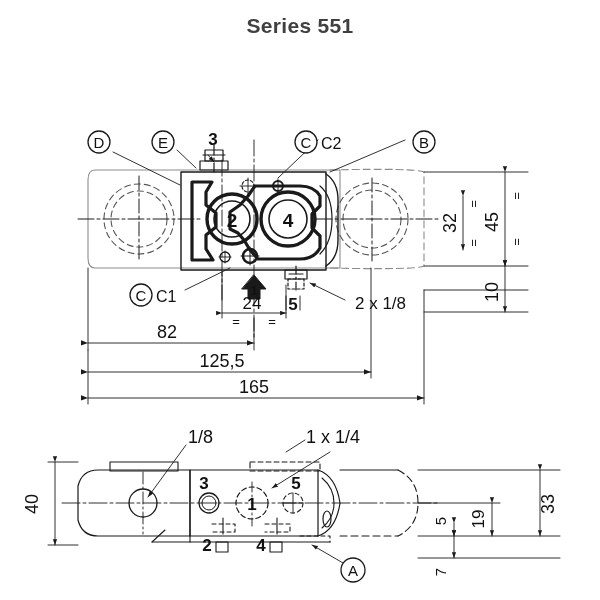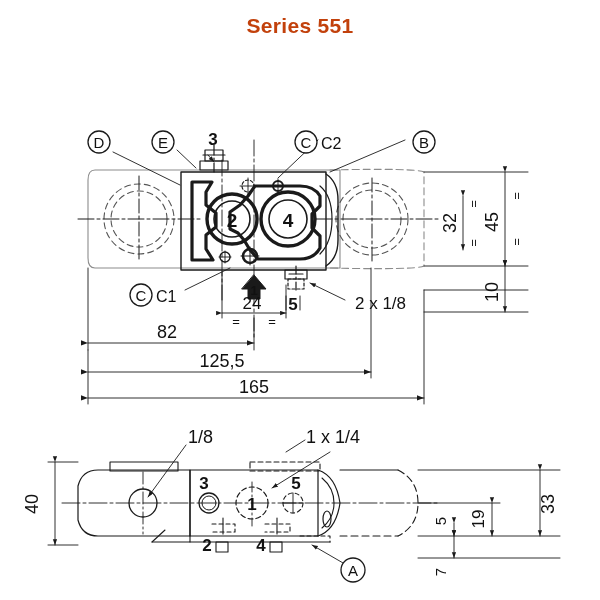--- a/index.html
+++ b/index.html
@@ -1,21 +1,21 @@
 <!DOCTYPE html>
 <html><head>
 <meta charset="utf-8">
 <style>
   html,body{margin:0;padding:0;background:#fff;}
   body{width:600px;height:600px;overflow:hidden;
        font-family:"Liberation Sans", sans-serif;color:#111;}
   #sheet{position:relative;width:600px;height:600px;background:#ffffff;}
   #title{
     position:absolute;top:14px;left:0;width:600px;text-align:center;
-    font-size:21px;font-weight:bold;letter-spacing:.3px;color:#c2410c;
+    font-size:21px;font-weight:bold;letter-spacing:.3px;color:#404040;
   }
   svg{position:absolute;top:0;left:0;width:600px;height:600px;}
   text{font-family:"Liberation Sans", sans-serif;fill:#111;}
 </style>
 </head>
 <body>
 
 <div id="sheet">
 
   <div id="title">Series 551</div>

